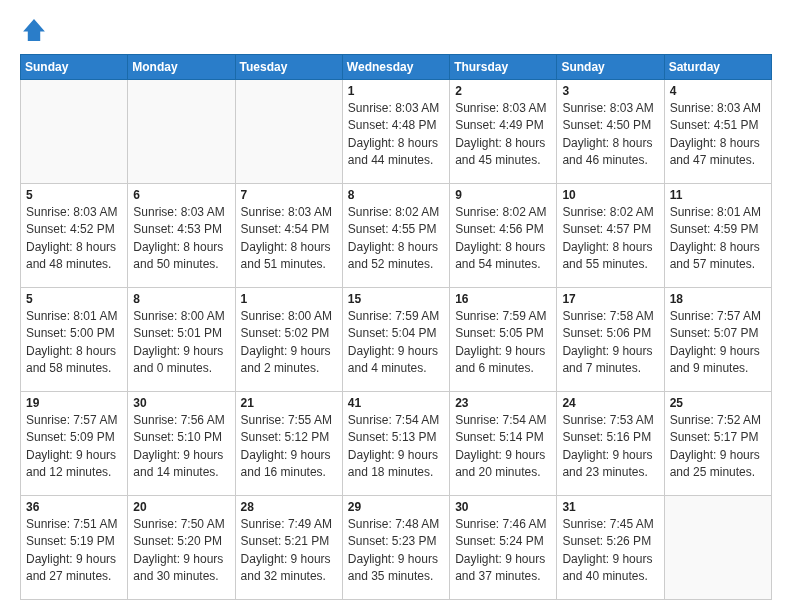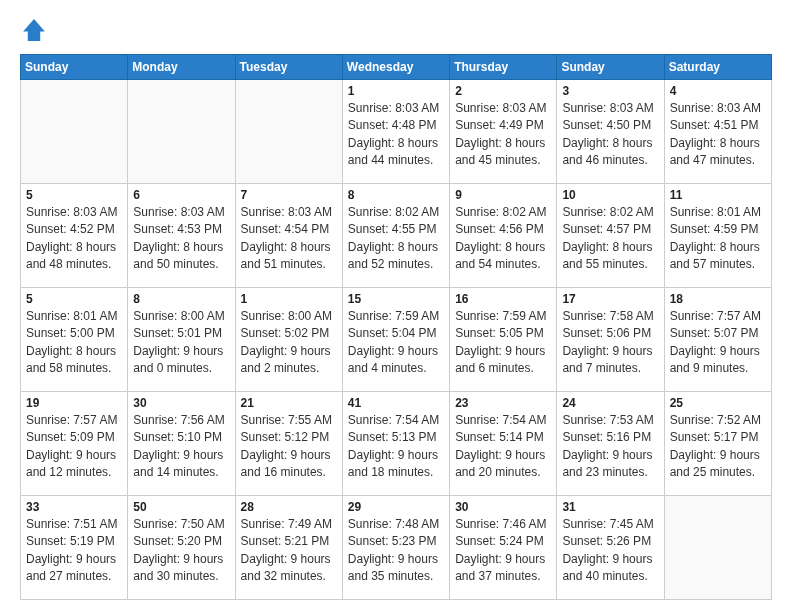--- a/index.html
+++ b/index.html
@@ -235,25 +235,25 @@
             <span class="day-number">24</span>
             <div class="day-info">Sunrise: 7:53 AM<br>Sunset: 5:16 PM<br>Daylight: 9 hours<br>and 23 minutes.</div>
           </td>
           <td>
             <span class="day-number">25</span>
             <div class="day-info">Sunrise: 7:52 AM<br>Sunset: 5:17 PM<br>Daylight: 9 hours<br>and 25 minutes.</div>
           </td>
         </tr>
         <tr class="last-row">
           <td>
-            <span class="day-number">33</span>
+            <span class="day-number">36</span>
             <div class="day-info">Sunrise: 7:51 AM<br>Sunset: 5:19 PM<br>Daylight: 9 hours<br>and 27 minutes.</div>
           </td>
           <td>
-            <span class="day-number">50</span>
+            <span class="day-number">20</span>
             <div class="day-info">Sunrise: 7:50 AM<br>Sunset: 5:20 PM<br>Daylight: 9 hours<br>and 30 minutes.</div>
           </td>
           <td>
             <span class="day-number">28</span>
             <div class="day-info">Sunrise: 7:49 AM<br>Sunset: 5:21 PM<br>Daylight: 9 hours<br>and 32 minutes.</div>
           </td>
           <td>
             <span class="day-number">29</span>
             <div class="day-info">Sunrise: 7:48 AM<br>Sunset: 5:23 PM<br>Daylight: 9 hours<br>and 35 minutes.</div>
           </td>

